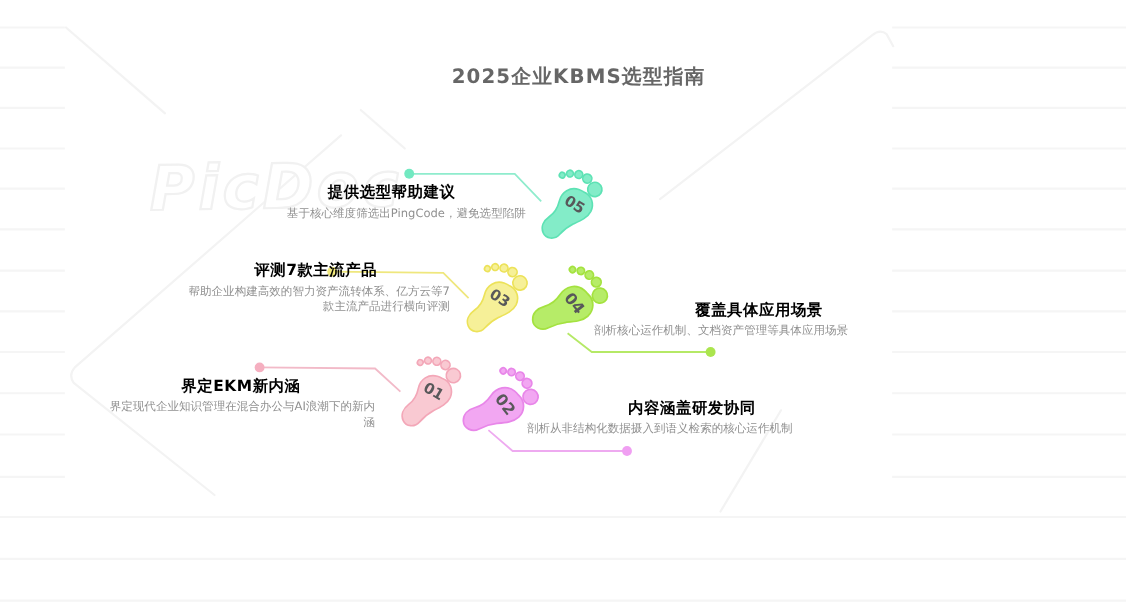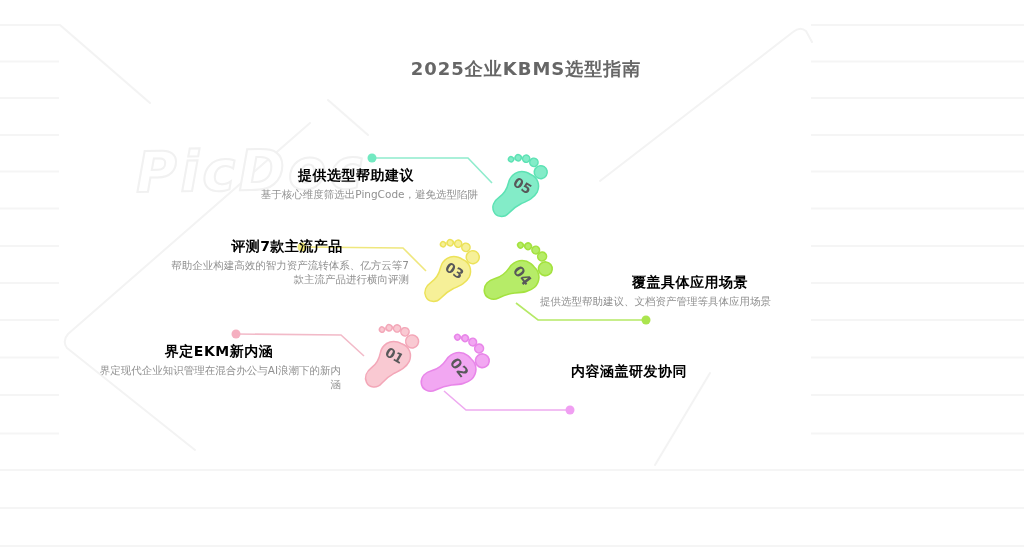--- a/index.html
+++ b/index.html
@@ -156,23 +156,24 @@
   <p class="step-desc">基于核心维度筛选出PingCode，避免选型陷阱</p>
 </div>
 
 <div class="step-text t-right" style="left:165px;top:238px;width:244px;">
   <p class="step-title">评测7款主流产品</p>
   <p class="step-desc">帮助企业构建高效的智力资产流转体系、亿方云等7款主流产品进行横向评测</p>
 </div>
 
 <div class="step-text t-left nowrap" style="left:540px;top:274px;width:300px;">
   <p class="step-title">覆盖具体应用场景</p>
-  <p class="step-desc">提供选型帮助建议、文档资产管理等具体应用场景</p>
+  <p class="step-desc">剖析核心运作机制、文档资产管理等具体应用场景</p>
 </div>
 
 <div class="step-text t-right" style="left:97px;top:343px;width:244px;">
   <p class="step-title">界定EKM新内涵</p>
   <p class="step-desc">界定现代企业知识管理在混合办公与AI浪潮下的新内涵</p>
 </div>
 
 <div class="step-text t-left nowrap" style="left:479px;top:363px;width:300px;">
   <p class="step-title">内容涵盖研发协同</p>
+  <p class="step-desc">剖析从非结构化数据摄入到语义检索的核心运作机制</p>
 </div>
 
 </body></html>

